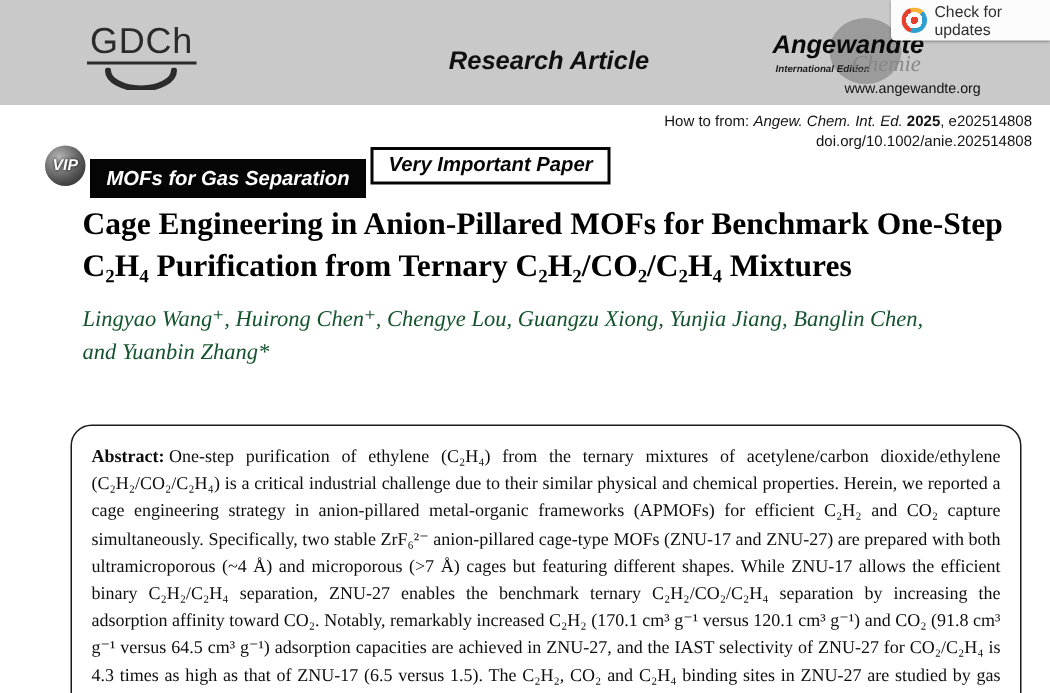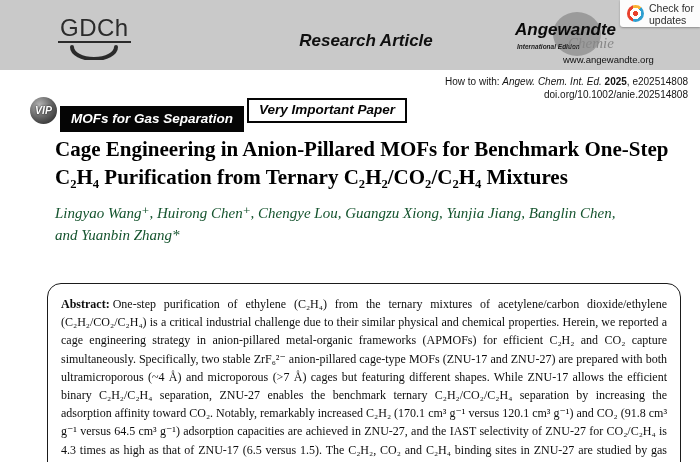--- a/index.html
+++ b/index.html
@@ -22,21 +22,21 @@
     font-family:"Liberation Sans",sans-serif;font-style:italic;font-weight:bold;
     font-size:17px;color:#101010;padding-left:32px;
   }
   .angewandte{position:absolute;left:512px;top:14px;width:160px;height:54px;}
   .ang-ellipse{position:absolute;left:41px;top:-2px;width:48px;height:44px;border-radius:50%;background:#9b9b9b;}
   .ang-name{position:absolute;left:3px;top:6px;font-family:"Liberation Sans",sans-serif;font-weight:bold;font-style:italic;font-size:17px;color:#0a0a0a;}
   .ang-edition{position:absolute;left:5px;top:29px;font-family:"Liberation Sans",sans-serif;font-weight:bold;font-style:italic;font-size:6.5px;color:#1c1c1c;}
   .ang-chemie{position:absolute;left:56px;top:21px;font-family:Liberation Serif, serif;font-style:italic;font-size:15px;color:#878787;}
   .ang-web{position:absolute;left:51px;top:40px;font-family:"Liberation Sans",sans-serif;font-size:9.5px;color:#111;}
   .check-updates{
-    position:absolute;top:0;right:0;height:27px;width:80px;z-index:5;
+    position:absolute;top:0;right:0;height:27px;width:106px;z-index:5;
     background:#fcfcfc;border-radius:0 0 0 3px;box-shadow:0 1px 2px rgba(0,0,0,.3);
     display:flex;align-items:center;gap:5px;padding-left:7px;box-sizing:border-box;
     font-family:"Liberation Sans",sans-serif;font-size:10.5px;color:#2e2e2e;cursor:pointer;
   }
   .crossmark{
     width:17px;height:17px;border-radius:50%;flex:0 0 auto;
     background:
       radial-gradient(circle at 50% 50%, #e8402d 0 2.5px, #ffffff 2.5px 5.5px, rgba(0,0,0,0) 5.5px),
       conic-gradient(from 200deg, #e8402d 0 140deg, #f9b233 140deg 205deg, #2f9fd0 205deg 360deg);
   }
@@ -90,21 +90,21 @@
     <div class="ang-web">www.angewandte.org</div>
   </div>
 </div>
 
 <div class="check-updates">
   <span class="crossmark"></span>
   <span>Check for updates</span>
 </div>
 
 <div class="cite">
-  <div class="cite-line1"><span>How to with: </span><span class="it">Angew. Chem. Int. Ed.</span><span class="b"> 2025</span><span>, e202514808</span></div>
+  <div class="cite-line1"><span>How to from: </span><span class="it">Angew. Chem. Int. Ed.</span><span class="b"> 2025</span><span>, e202514808</span></div>
   <div class="cite-doi">doi.org/10.1002/anie.202514808</div>
 </div>
 
 <div class="banner">
   <span class="vip-ball">
       <span>VIP</span>
     </span>
   <span class="banner-black">MOFs for Gas Separation</span>
   <span class="banner-white">Very Important Paper</span>
 </div>

